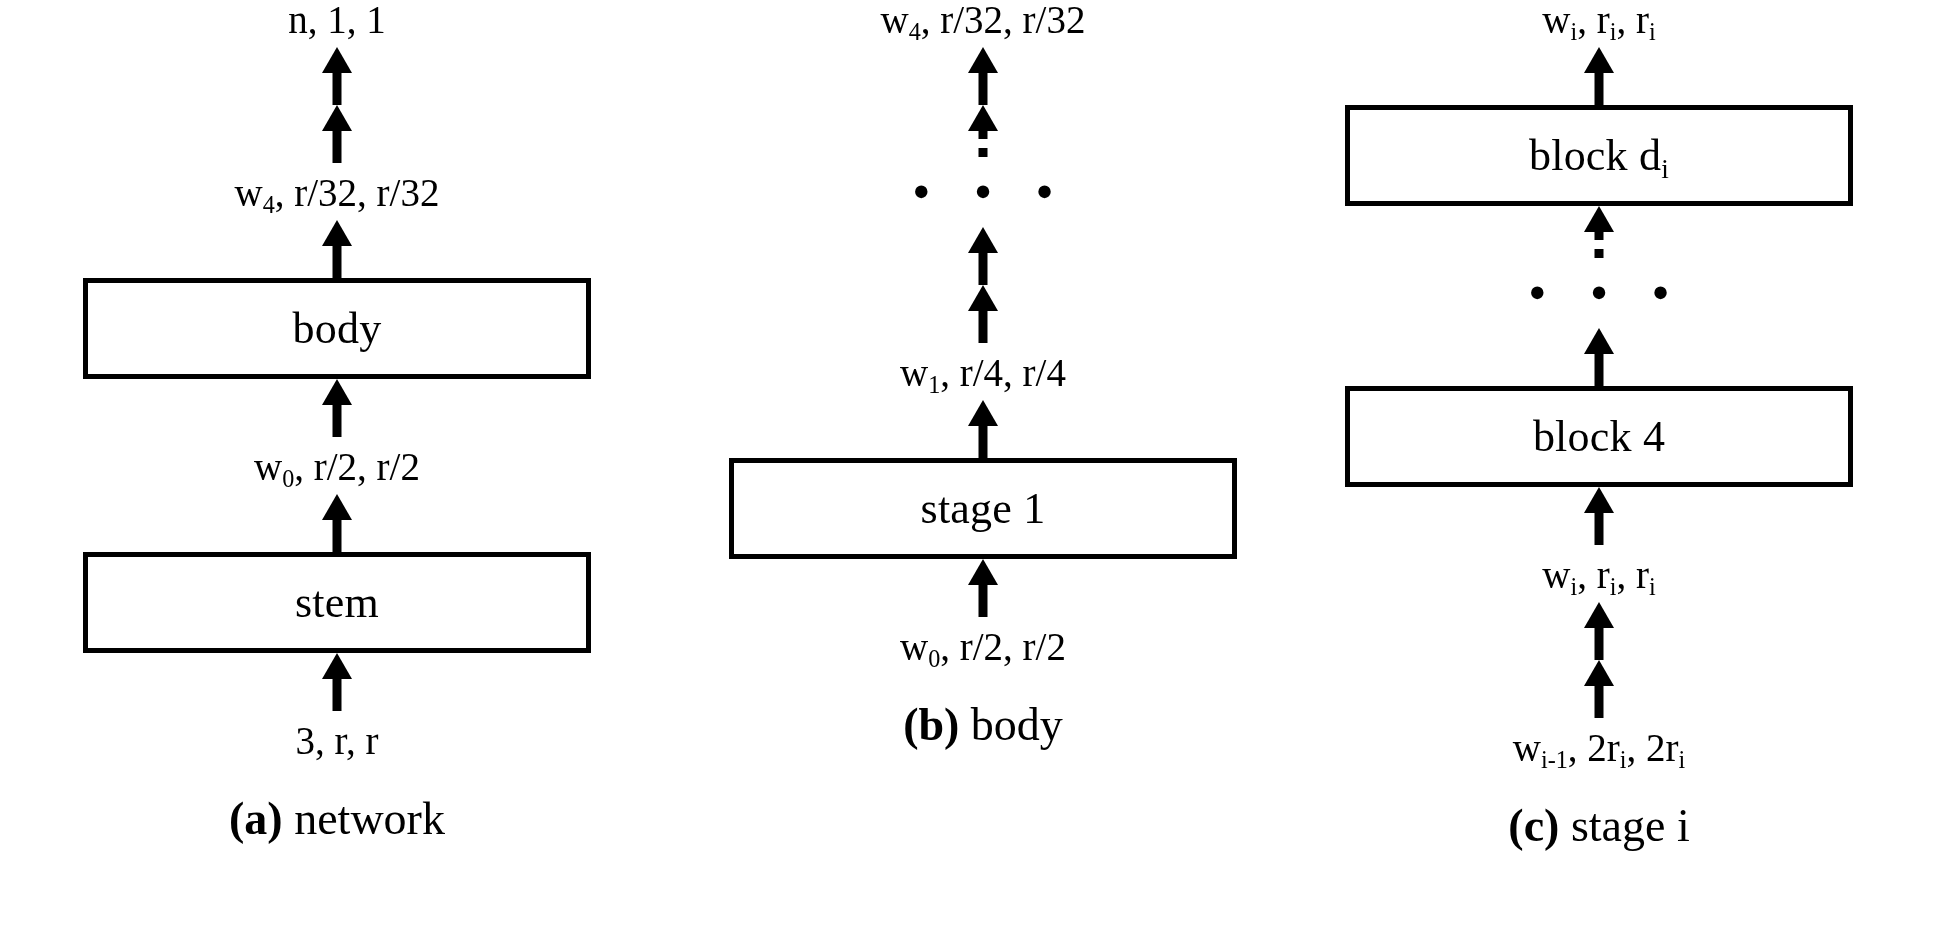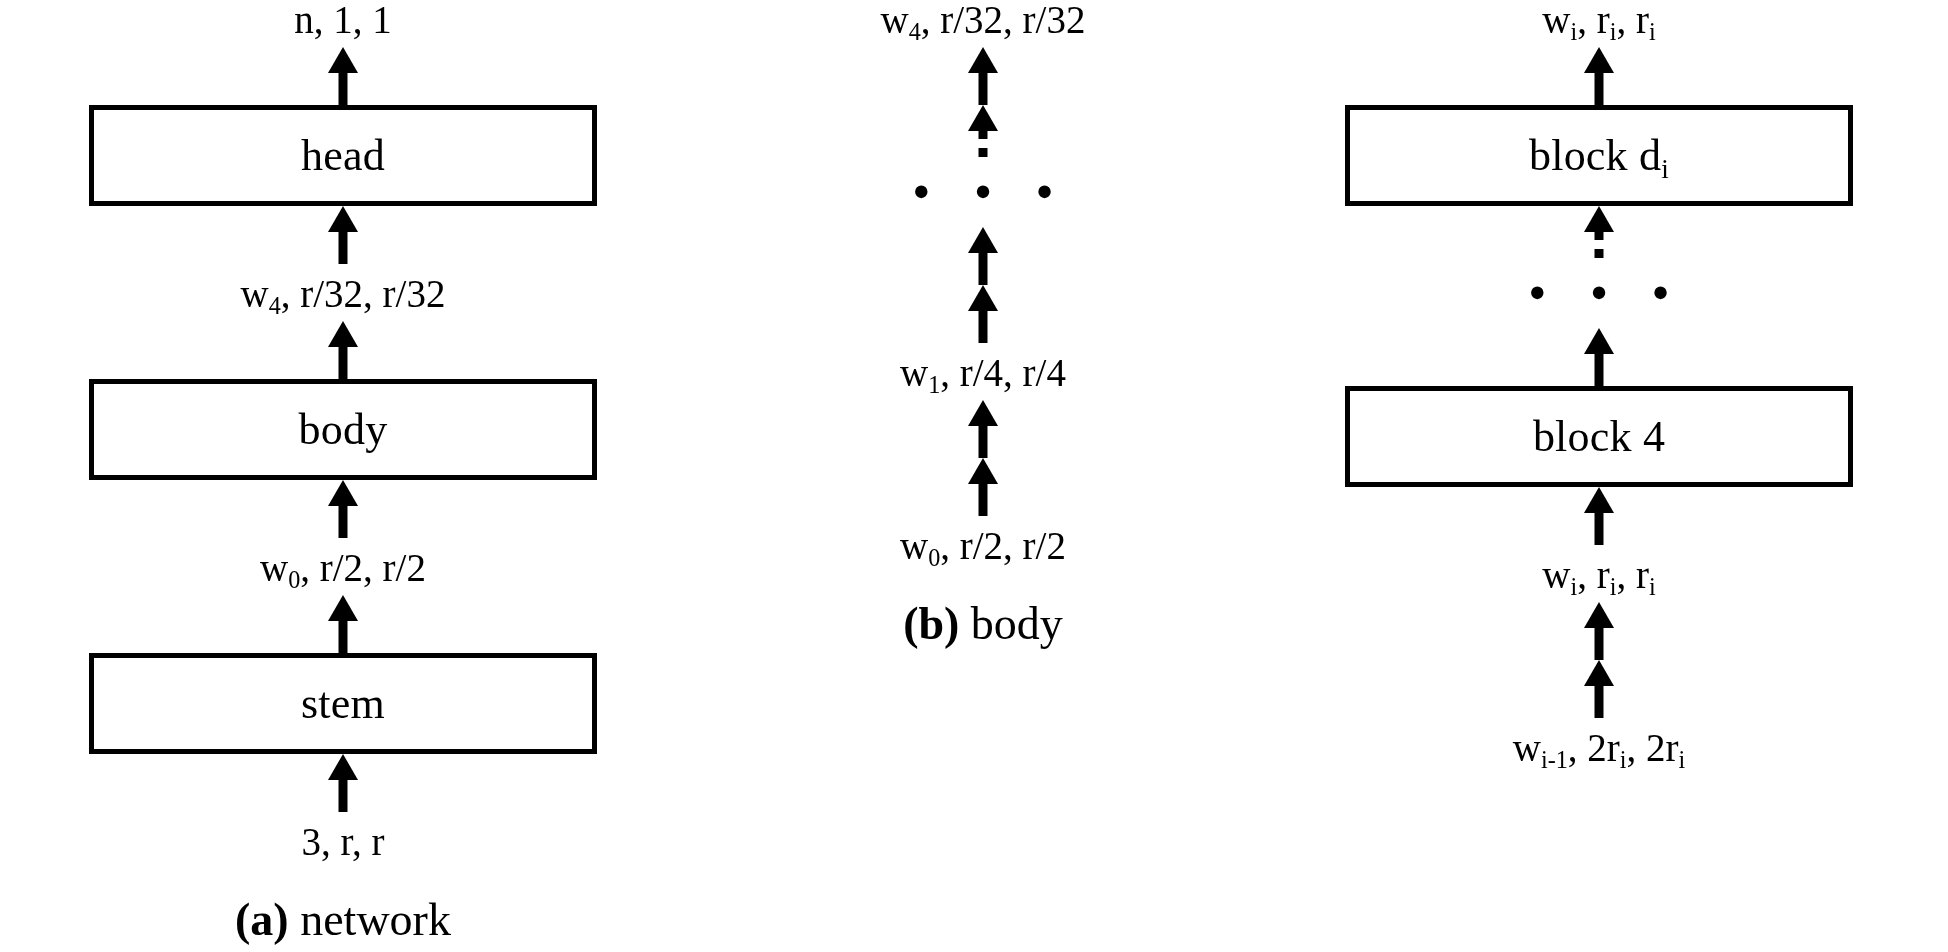--- a/index.html
+++ b/index.html
@@ -23,21 +23,21 @@
 
   .column {
     position: absolute;
     top: 0;
     height: 952px;
     width: 630px;
     display: flex;
     flex-direction: column;
     align-items: center;
   }
-  #col-a { left: 28px; }
+  #col-a { left: 22px; }
   #col-b { left: 668px; }
   #col-c { left: 1284px; }
 
   
   .node-box {
     box-sizing: border-box;
     width: 508px;
     height: 101px;
     border: 5px solid #000000;
     background: #ffffff;
@@ -93,23 +93,20 @@
 <body>
 
 <div id="figure">
   <div class="column" id="col-a">
       <div class="shape">n, 1, 1</div>
       <div class="sp" style="height: 8px;"></div>
       <svg width="34" height="58" viewBox="0 0 34 58" class="arrow">
         <line x1="17" x2="17" y1="58" y2="24" stroke="#000000" stroke-width="9"></line>
         <polygon points="17,0 2,26 32,26" fill="#000000"></polygon>
       </svg>
-      <div class="node-box">
-        <span class="lbl">head</span>
-      </div>
       <svg width="34" height="58" viewBox="0 0 34 58" class="arrow">
         <line x1="17" x2="17" y1="58" y2="24" stroke="#000000" stroke-width="9"></line>
         <polygon points="17,0 2,26 32,26" fill="#000000"></polygon>
       </svg>
       <div class="sp" style="height: 10px;"></div>
       <div class="shape">w<sub>4</sub>, r/32, r/32</div>
       <div class="sp" style="height: 8px;"></div>
       <svg width="34" height="58" viewBox="0 0 34 58" class="arrow">
         <line x1="17" x2="17" y1="58" y2="24" stroke="#000000" stroke-width="9"></line>
         <polygon points="17,0 2,26 32,26" fill="#000000"></polygon>
@@ -162,20 +159,23 @@
         <line x1="17" x2="17" y1="58" y2="24" stroke="#000000" stroke-width="9"></line>
         <polygon points="17,0 2,26 32,26" fill="#000000"></polygon>
       </svg>
       <div class="sp" style="height: 10px;"></div>
       <div class="shape">w<sub>1</sub>, r/4, r/4</div>
       <div class="sp" style="height: 8px;"></div>
       <svg width="34" height="58" viewBox="0 0 34 58" class="arrow">
         <line x1="17" x2="17" y1="58" y2="24" stroke="#000000" stroke-width="9"></line>
         <polygon points="17,0 2,26 32,26" fill="#000000"></polygon>
       </svg>
+      <div class="node-box">
+        <span class="lbl">stage 1</span>
+      </div>
       <svg width="34" height="58" viewBox="0 0 34 58" class="arrow">
         <line x1="17" x2="17" y1="58" y2="24" stroke="#000000" stroke-width="9"></line>
         <polygon points="17,0 2,26 32,26" fill="#000000"></polygon>
       </svg>
       <div class="sp" style="height: 10px;"></div>
       <div class="shape">w<sub>0</sub>, r/2, r/2</div>
       <div class="sp" style="height: 36px;"></div>
       <div class="caption"><span class="tag">(b)</span><span> body</span></div>
     </div>
   <div class="column" id="col-c">
@@ -213,14 +213,15 @@
         <line x1="17" x2="17" y1="58" y2="24" stroke="#000000" stroke-width="9"></line>
         <polygon points="17,0 2,26 32,26" fill="#000000"></polygon>
       </svg>
       <svg width="34" height="58" viewBox="0 0 34 58" class="arrow">
         <line x1="17" x2="17" y1="58" y2="24" stroke="#000000" stroke-width="9"></line>
         <polygon points="17,0 2,26 32,26" fill="#000000"></polygon>
       </svg>
       <div class="sp" style="height: 10px;"></div>
       <div class="shape">w<sub>i-1</sub>, 2r<sub>i</sub>, 2r<sub>i</sub></div>
       <div class="sp" style="height: 36px;"></div>
+      <div class="caption"><span class="tag">(c)</span><span> stage i</span></div>
     </div>
 </div>
 
 </body></html>

